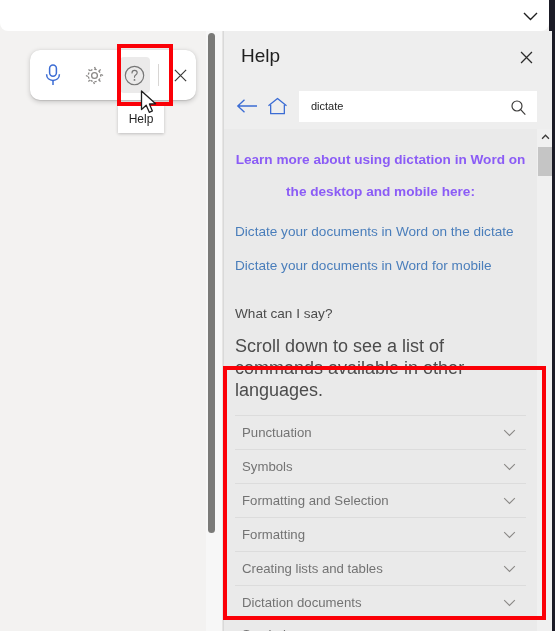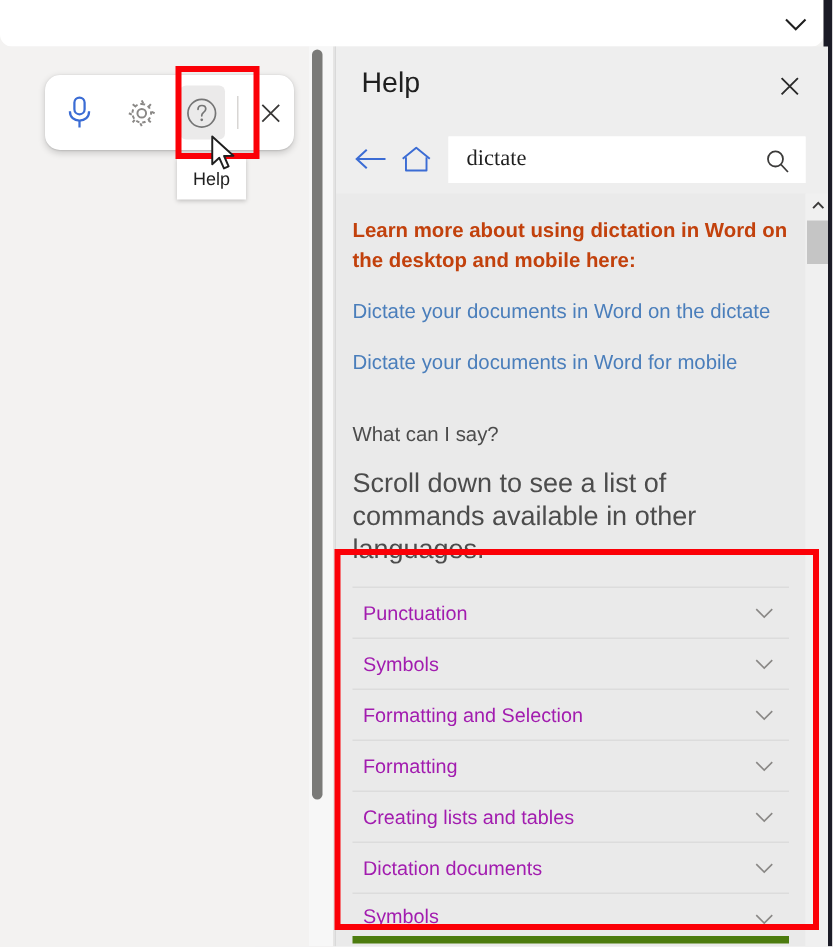--- a/index.html
+++ b/index.html
@@ -181,23 +181,22 @@
     margin-left: 9px;
     width: 238px;
     height: 31px;
     background: #ffffff;
     border: 1px solid #ffffff;
     display: flex;
     align-items: center;
   }
   .search-text {
     margin-left: 11px;
-    font-size: 15px;
+    font-size: 11px;
     color: #1f1f1f;
-    font-family: Liberation Serif, serif;
   }
   .search-icon-btn {
     position: absolute;
     right: 6px;
     top: 4px;
     width: 23px; height: 23px;
     display: flex; align-items: center; justify-content: center;
     cursor: pointer;
   }
 
@@ -208,23 +207,24 @@
     width: 313px;
     height: 502px;
     background: #eaeaea;
     overflow: hidden;
   }
   .content-inner { padding: 0 11px; }
 
   .para-bold {
     font-size: 13.6px;
     font-weight: bold;
-    color: #c2410c;
-    line-height: 20px;
+    color: #8b5cf6;
+    line-height: 32px;
     padding-top: 15px;
+    text-align: center;
   }
   .para-link {
     font-size: 13.6px;
     color: #4a7ebb;
     line-height: 20px;
     padding-top: 14px;
     cursor: pointer;
     display: block;
   }
   .para-head2 {
@@ -249,21 +249,21 @@
     height: 34px;
     border-top: 1px solid #dcdcdc;
     display: flex;
     align-items: center;
     cursor: pointer;
   }
   .acc-item:last-child { border-bottom: 5px solid #4d7c0f; }
   .acc-label {
     margin-left: 7px;
     font-size: 13.2px;
-    color: #a21caf;
+    color: #737373;
   }
   .acc-chev {
     position: absolute;
     right: 10px;
     top: 11px;
     width: 14px; height: 12px;
     display: flex; align-items: center; justify-content: center;
   }
 
   

